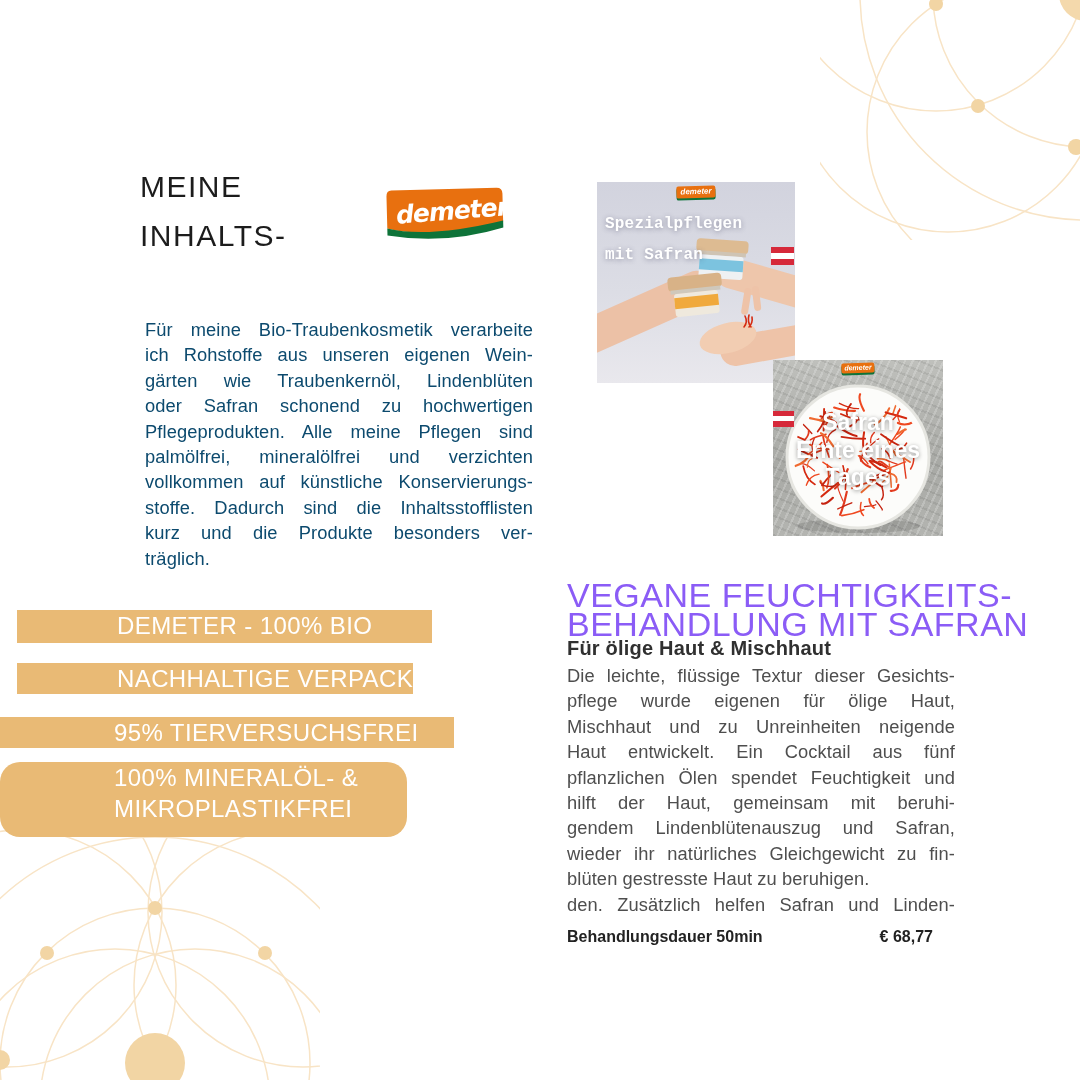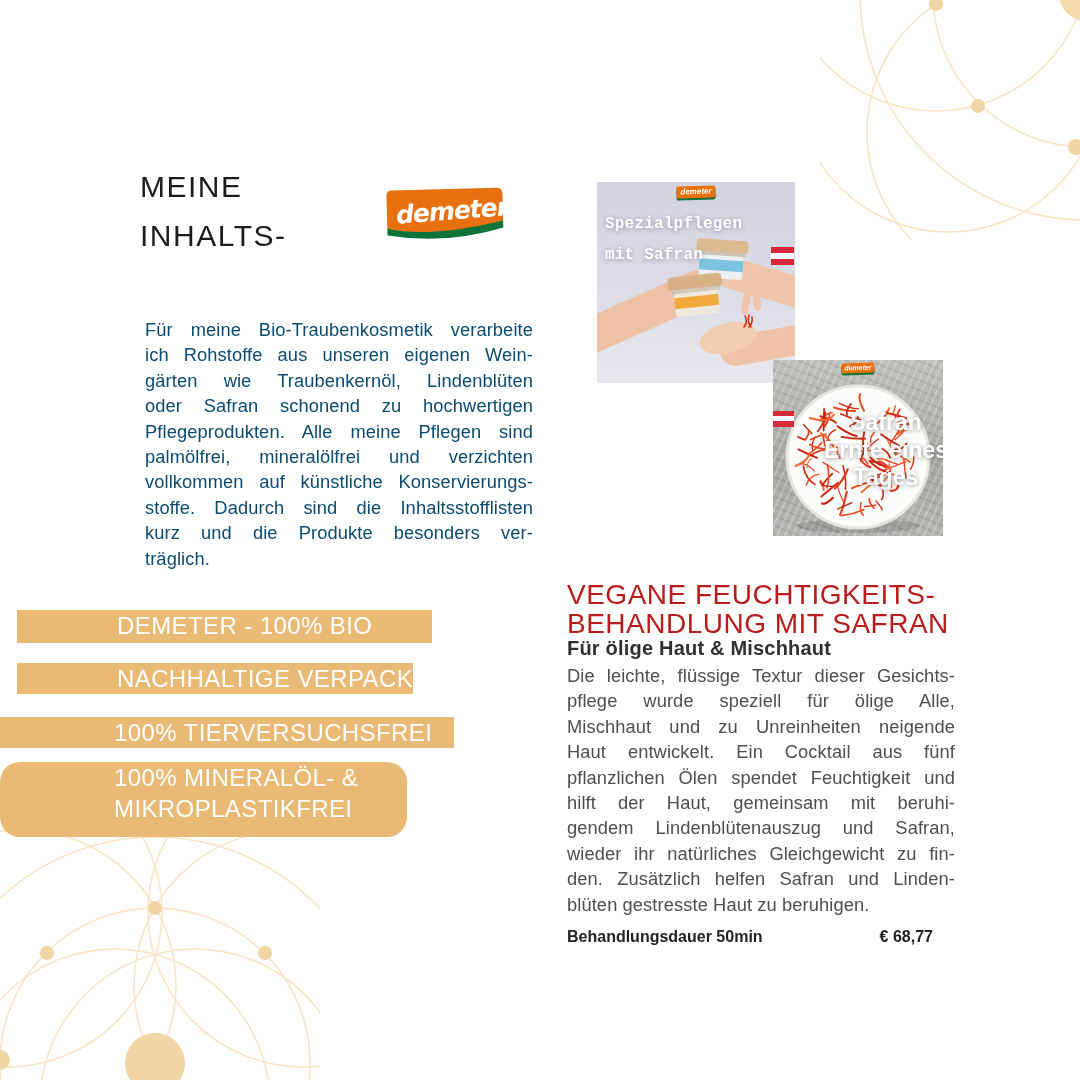--- a/index.html
+++ b/index.html
@@ -55,40 +55,40 @@
               repeating-linear-gradient(115deg, rgba(255,255,255,.20) 0 2px, rgba(0,0,0,0) 2px 7px),
               repeating-linear-gradient(22deg, rgba(0,0,0,.07) 0 2px, rgba(0,0,0,0) 2px 9px),
               linear-gradient(180deg,#bfc0bc 0%,#a8a9a5 60%,#b4b5b1 100%); }
   .post .scene { position:absolute; left:0; top:0; }
   .post-overlay {
     position:absolute; color:#ffffff; font-weight:700;
     text-shadow:0 1px 5px rgba(60,60,90,.45);
   }
   .post-1 .post-overlay { left:8px; top:27px; font-size:16px; line-height:31px; letter-spacing:.2px;font-family:Liberation Mono, monospace; }
   .post-2 .post-overlay { left:0; top:49px; width:100%; text-align:center;
-                          font-size:23px; line-height:27.5px; text-shadow:0 1px 4px rgba(0,0,0,.4);margin-left:28px; }
+                          font-size:23px; line-height:27.5px; text-shadow:0 1px 4px rgba(0,0,0,.4); }
   .mini-demeter {
     position:absolute; left:50%; transform:translateX(-50%) rotate(-2deg);
     background:#E8700F; color:#fff; font-style:italic; font-weight:700;
     border-radius:2px; box-shadow:0 2px 0 #0E7339;
   }
   .post-1 .mini-demeter { top:4px;  font-size:8px; padding:1px 4px 2px; }
   .post-2 .mini-demeter { top:3px;  font-size:7px; padding:1px 3px 2px; }
   .flag {
     position:absolute;
     background:linear-gradient(180deg,#d6293a 0 32%,#ffffff 32% 64%,#d6293a 64% 100%);
   }
   .post-1 .flag { right:1px; top:65px; width:23px; height:18px; }
   .post-2 .flag { left:0;   top:51px; width:21px; height:16px; }
 
   
   .treatment-heading {
     position:absolute; left:567px; top:581px;
-    font-size:28px; line-height:28.5px; font-weight:400;
-    letter-spacing:.5px; color:#b91c1c;
+    font-size:34px; line-height:28.5px; font-weight:400;
+    letter-spacing:.5px; color:#8b5cf6;
   }
   .treatment-sub {
     position:absolute; left:567px; top:637px;
     font-size:20px; font-weight:700; color:#303030; letter-spacing:.2px;
   }
   .treatment-body {
     position:absolute; left:567px; top:663px; width:388px;
     font-size:18.3px; line-height:25.4px; color:#4e4e4e; letter-spacing:.1px;
   }
   .price-row {
@@ -164,21 +164,21 @@
     <div class="jline jlast">träglich.</div>
   </section>
 
   <div class="badge badge-1">
     <div>DEMETER - 100% BIO</div>
   </div>
   <div class="badge badge-2">
     <div>NACHHALTIGE VERPACKUNG</div>
   </div>
   <div class="badge badge-3">
-    <div>100% TIERVERSUCHSFREI</div>
+    <div>95% TIERVERSUCHSFREI</div>
   </div>
   <div class="badge badge-4">
     <div>100% MINERALÖL- &amp;</div>
     <div>MIKROPLASTIKFREI</div>
   </div>
 
   <figure class="post post-1">
     <svg class="scene" width="198" height="201" viewBox="0 0 198 201">
 
       <rect x="-45" y="120" width="170" height="36" rx="18" transform="rotate(-24 30 140)" fill="#ecc1a6"></rect>
@@ -331,28 +331,28 @@
     <span class="flag"></span>
   </figure>
 
   <div class="treatment-heading">
     <div>VEGANE FEUCHTIGKEITS-</div>
     <div>BEHANDLUNG MIT SAFRAN</div>
   </div>
   <div class="treatment-sub">Für ölige Haut &amp; Mischhaut</div>
   <section class="treatment-body">
     <div class="jline">Die leichte, flüssige Textur dieser Gesichts-</div>
-    <div class="jline">pflege wurde speziell für ölige Alle,</div>
+    <div class="jline">pflege wurde eigenen für ölige Haut,</div>
     <div class="jline">Mischhaut und zu Unreinheiten neigende</div>
     <div class="jline">Haut entwickelt. Ein Cocktail aus fünf</div>
     <div class="jline">pflanzlichen Ölen spendet Feuchtigkeit und</div>
     <div class="jline">hilft der Haut, gemeinsam mit beruhi-</div>
     <div class="jline">gendem Lindenblütenauszug und Safran,</div>
     <div class="jline">wieder ihr natürliches Gleichgewicht zu fin-</div>
+    <div class="jline jlast">blüten gestresste Haut zu beruhigen.</div>
     <div class="jline">den. Zusätzlich helfen Safran und Linden-</div>
-    <div class="jline jlast">blüten gestresste Haut zu beruhigen.</div>
   </section>
   <div class="price-row">
     <span>Behandlungsdauer 50min</span>
     <span>€ 68,77</span>
   </div>
 
 </div>
 
 </body></html>

